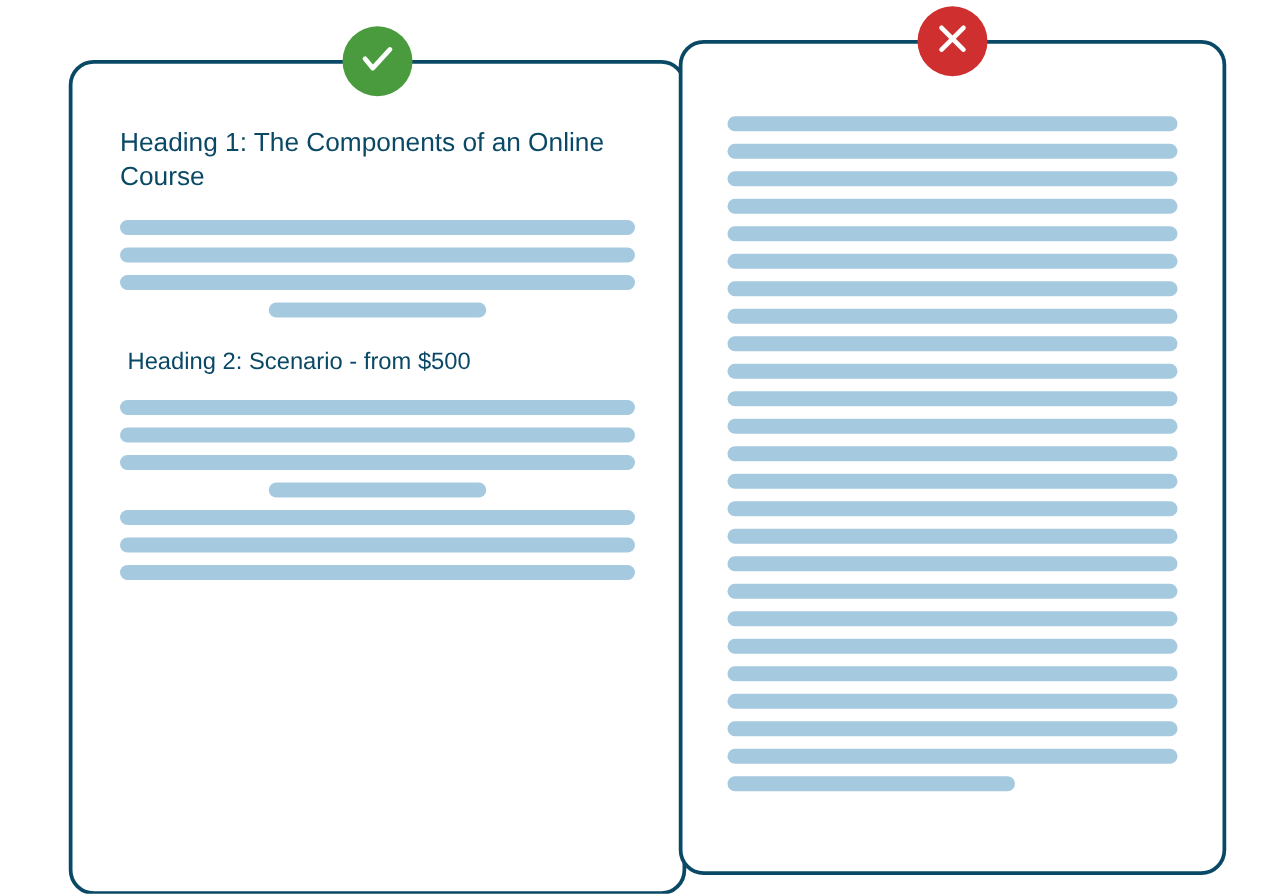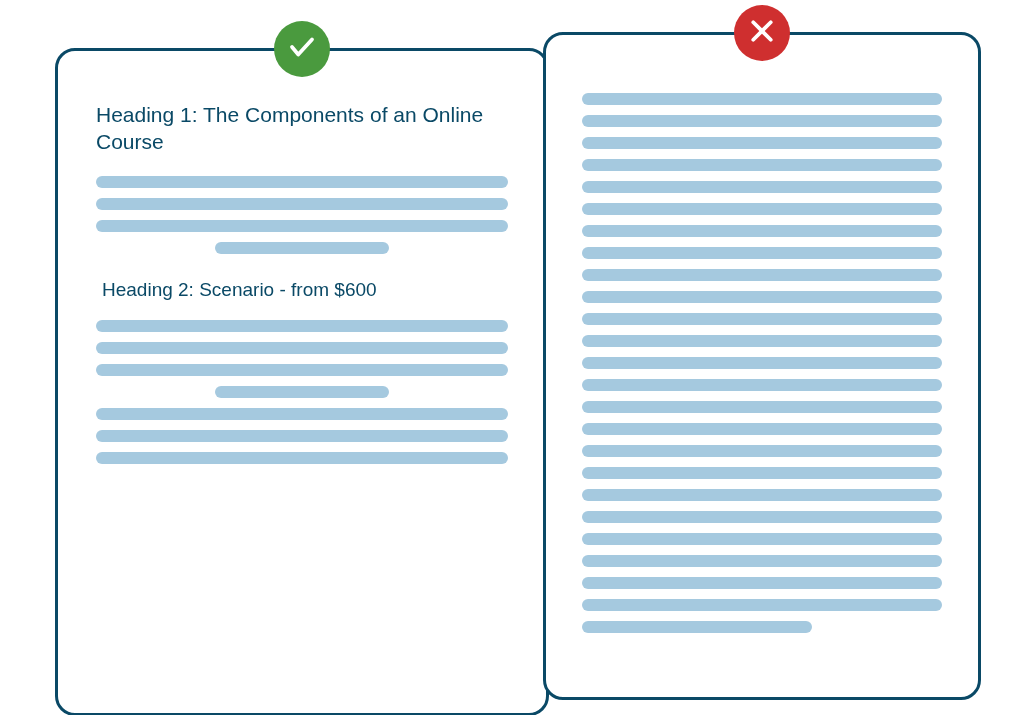--- a/index.html
+++ b/index.html
@@ -95,21 +95,21 @@
   </div>
 
   <div class="heading">Heading 1: The Components of an Online Course</div>
   <div class="para">
     <div class="line line-full"></div>
     <div class="line line-full"></div>
     <div class="line line-full"></div>
     <div class="line line-short"></div>
   </div>
 
-  <div class="subheading">Heading 2: Scenario - from $600</div>
+  <div class="subheading">Heading 2: Scenario - from $500</div>
   <div class="para">
     <div class="line line-full"></div>
     <div class="line line-full"></div>
     <div class="line line-full"></div>
     <div class="line line-short"></div>
   </div>
 
   <div class="para">
     <div class="line line-full"></div>
     <div class="line line-full"></div>

